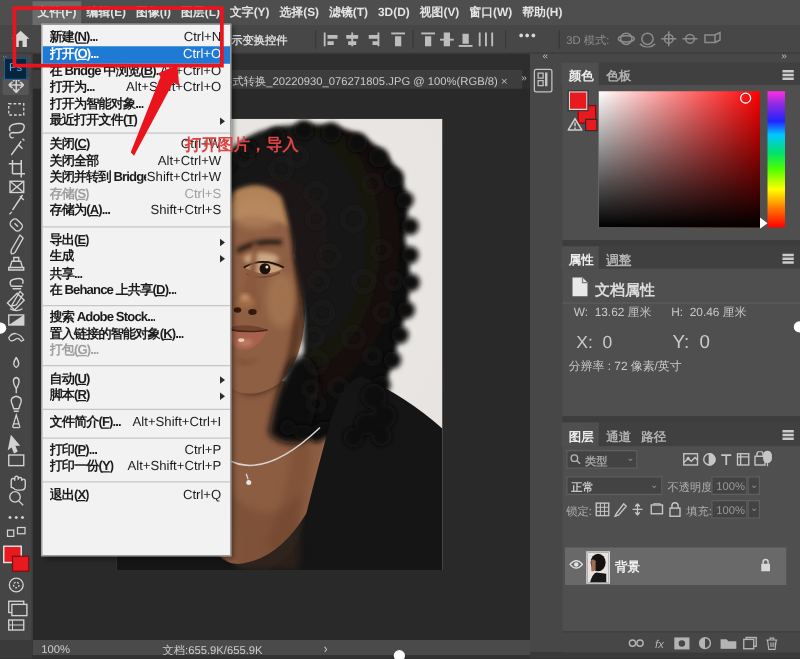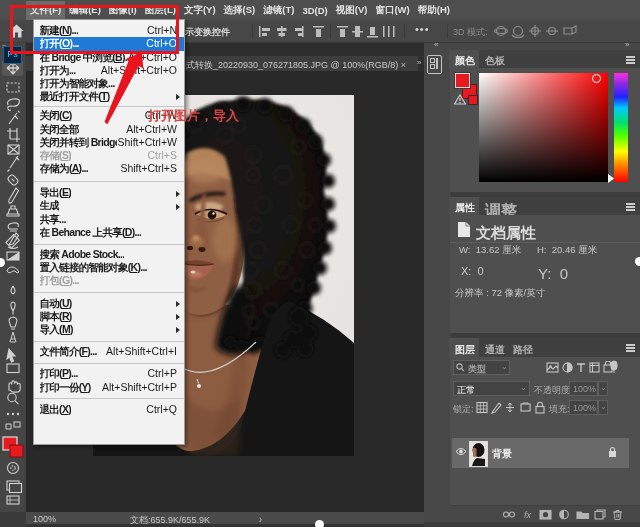--- a/index.html
+++ b/index.html
@@ -314,32 +314,32 @@
 <div class="ab" style="left:168px;top:31px;width:7px;height:7px;border:1.3px solid #fff;border-radius:50%;"></div>
 <div class="ab" style="left:190px;top:30px;width:14px;height:109px;background:linear-gradient(to bottom,#ff2ee0 0%,#8a2be2 10%,#2222ff 22%,#00c8ff 32%,#00e070 45%,#4cff00 57%,#ffff00 72%,#ff7700 86%,#ff0000 100%);"></div>
 <svg class="ab" style="left:183px;top:131px;" width="7" height="9" viewBox="0 0 7 9">
       <path d="M1 0 L7 4.5 L1 9 Z" fill="#fff"></path>
     </svg>
 <div class="ab" style="left:26px;top:149px;width:190px;height:5px;background:#3d3d3d;"></div>
 
 <div class="ab" style="left:26px;top:154px;width:190px;height:18px;background:#404040;"></div>
 <div class="ab" style="left:25px;top:154px;width:30px;height:18px;background:#4f4f4f;"></div>
 <div class="tx" style="left:31px;top:158px;font-size:10px;color:#ececec;font-weight:600;">属性</div>
-<div class="tx" style="left:61px;top:158px;font-size:16px;color:#b2b2b2;font-weight:600;text-decoration:underline;">调整</div>
+<div class="tx" style="left:61px;top:158px;font-size:10px;color:#b2b2b2;font-weight:600;text-decoration:underline;">调整</div>
 <div class="ab" style="left:202px;top:160px;width:9px;height:1.5px;background:#ccc;box-shadow:0 3px #ccc,0 6px #ccc;"></div>
 <div class="ab" style="left:26px;top:172px;width:190px;height:118px;background:#4f4f4f;"></div>
 <svg class="ab" style="left:33px;top:178px;" width="14" height="17" viewBox="0 0 14 17">
       <path d="M1 1 H9 L13 5 V16 H1 Z" fill="#e8e8e8"></path>
       <path d="M9 1 L9 5 L13 5" fill="none" stroke="#7a7a7a" stroke-width="1"></path>
     </svg>
-<div class="tx" style="left:52px;top:181px;font-size:15px;color:#dcdcdc;font-weight:600;">文档属性</div>
+<div class="tx" style="left:52px;top:181px;font-size:12px;color:#dcdcdc;font-weight:600;">文档属性</div>
 <div class="ab" style="left:26px;top:199px;width:190px;height:1px;background:#5c5c5c;"></div>
 <div class="tx" style="left:35px;top:201px;font-size:9.5px;color:#c9c9c9;">W:&nbsp; 13.62 厘米</div>
 <div class="tx" style="left:113px;top:201px;font-size:9.5px;color:#c9c9c9;">H:&nbsp; 20.46 厘米</div>
-<div class="tx" style="left:37px;top:222px;font-size:11px;color:#c9c9c9;">X:&nbsp; 0</div>
+<div class="tx" style="left:37px;top:222px;font-size:14px;color:#c9c9c9;">X:&nbsp; 0</div>
 <div class="tx" style="left:114px;top:222px;font-size:15px;color:#c9c9c9;">Y:&nbsp; 0</div>
 <div class="tx" style="left:31px;top:244px;font-size:9.5px;color:#c9c9c9;">分辨率 : 72 像素/英寸</div>
 <div class="ab" style="left:26px;top:290px;width:190px;height:5px;background:#3d3d3d;"></div>
 
 <div class="ab" style="left:26px;top:295px;width:190px;height:19px;background:#404040;"></div>
 <div class="ab" style="left:25px;top:295px;width:30px;height:19px;background:#4f4f4f;"></div>
 <div class="tx" style="left:31px;top:300px;font-size:10px;color:#ececec;font-weight:600;">图层</div>
 <div class="tx" style="left:61px;top:300px;font-size:10px;color:#b2b2b2;font-weight:600;">通道</div>
 <div class="tx" style="left:89px;top:300px;font-size:10px;color:#b2b2b2;font-weight:600;">路径</div>
 <div class="ab" style="left:202px;top:301px;width:9px;height:1.5px;background:#ccc;box-shadow:0 3px #ccc,0 6px #ccc;"></div>
@@ -523,24 +523,20 @@
       <b></b>
     </div>
 <div class="mi">
       <em>自动(<u>U</u>)</em>
       <i></i>
     </div>
 <div class="mi">
       <em>脚本(<u>R</u>)</em>
       <i></i>
     </div>
-<div class="mi">
-      <em>导入(<u>M</u>)</em>
-      <i></i>
-    </div>
 <div class="sep" style="height:9px;">
       <b></b>
     </div>
 <div class="mi">
       <em>文件简介(<u>F</u>)...</em>
       <s>Alt+Shift+Ctrl+I</s>
     </div>
 <div class="sep" style="height:9px;">
       <b></b>
     </div>

